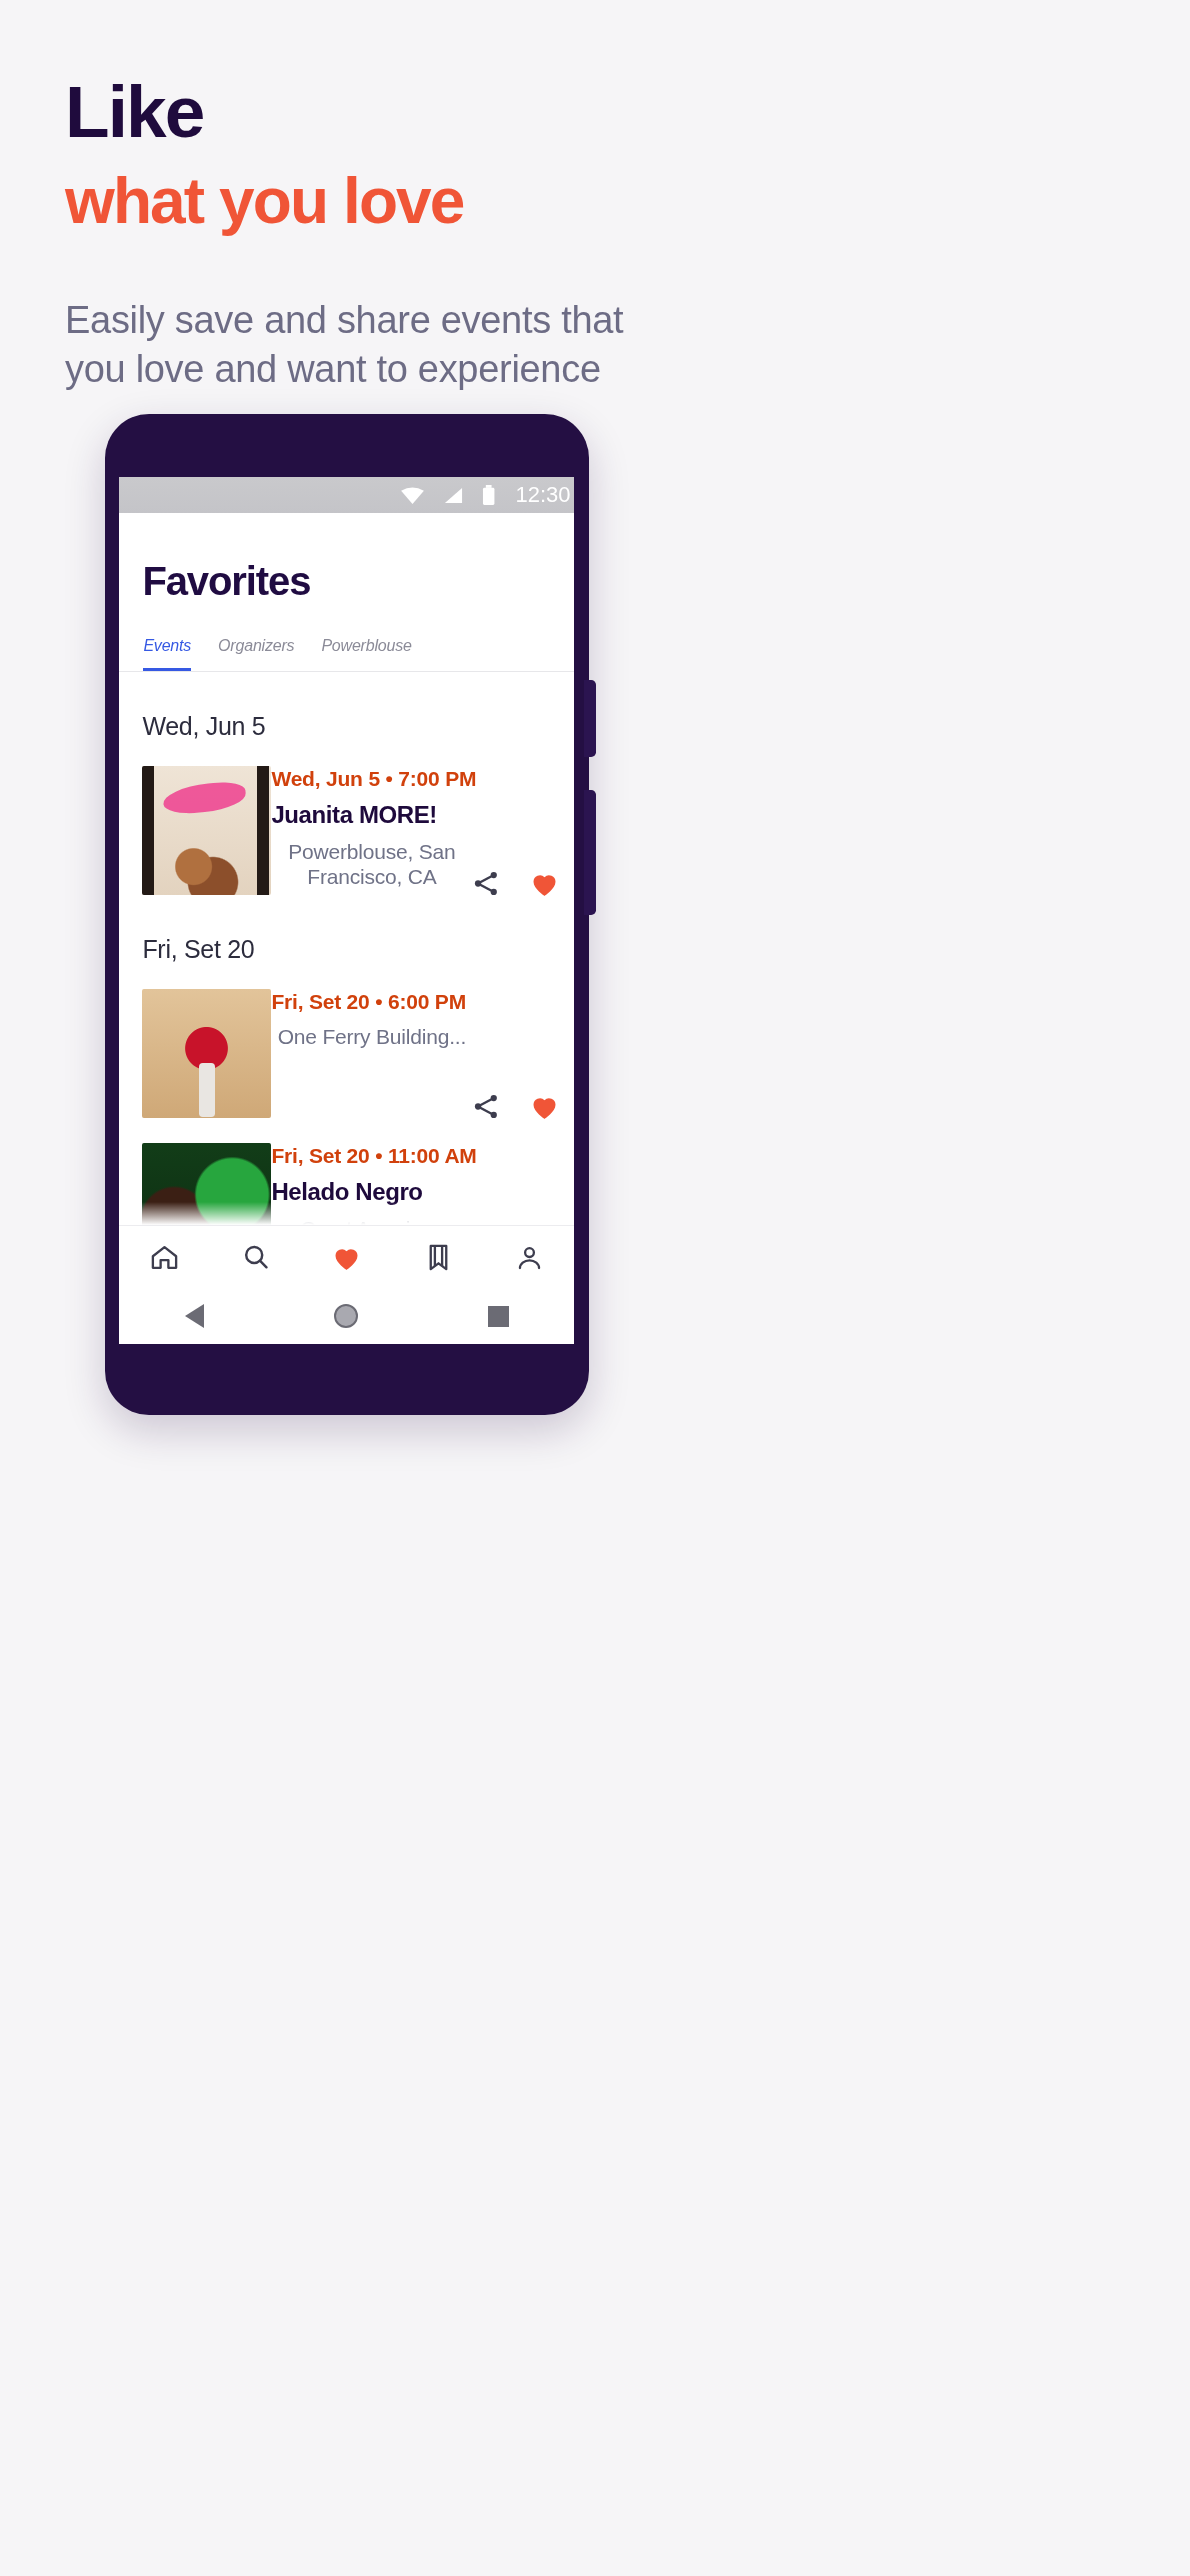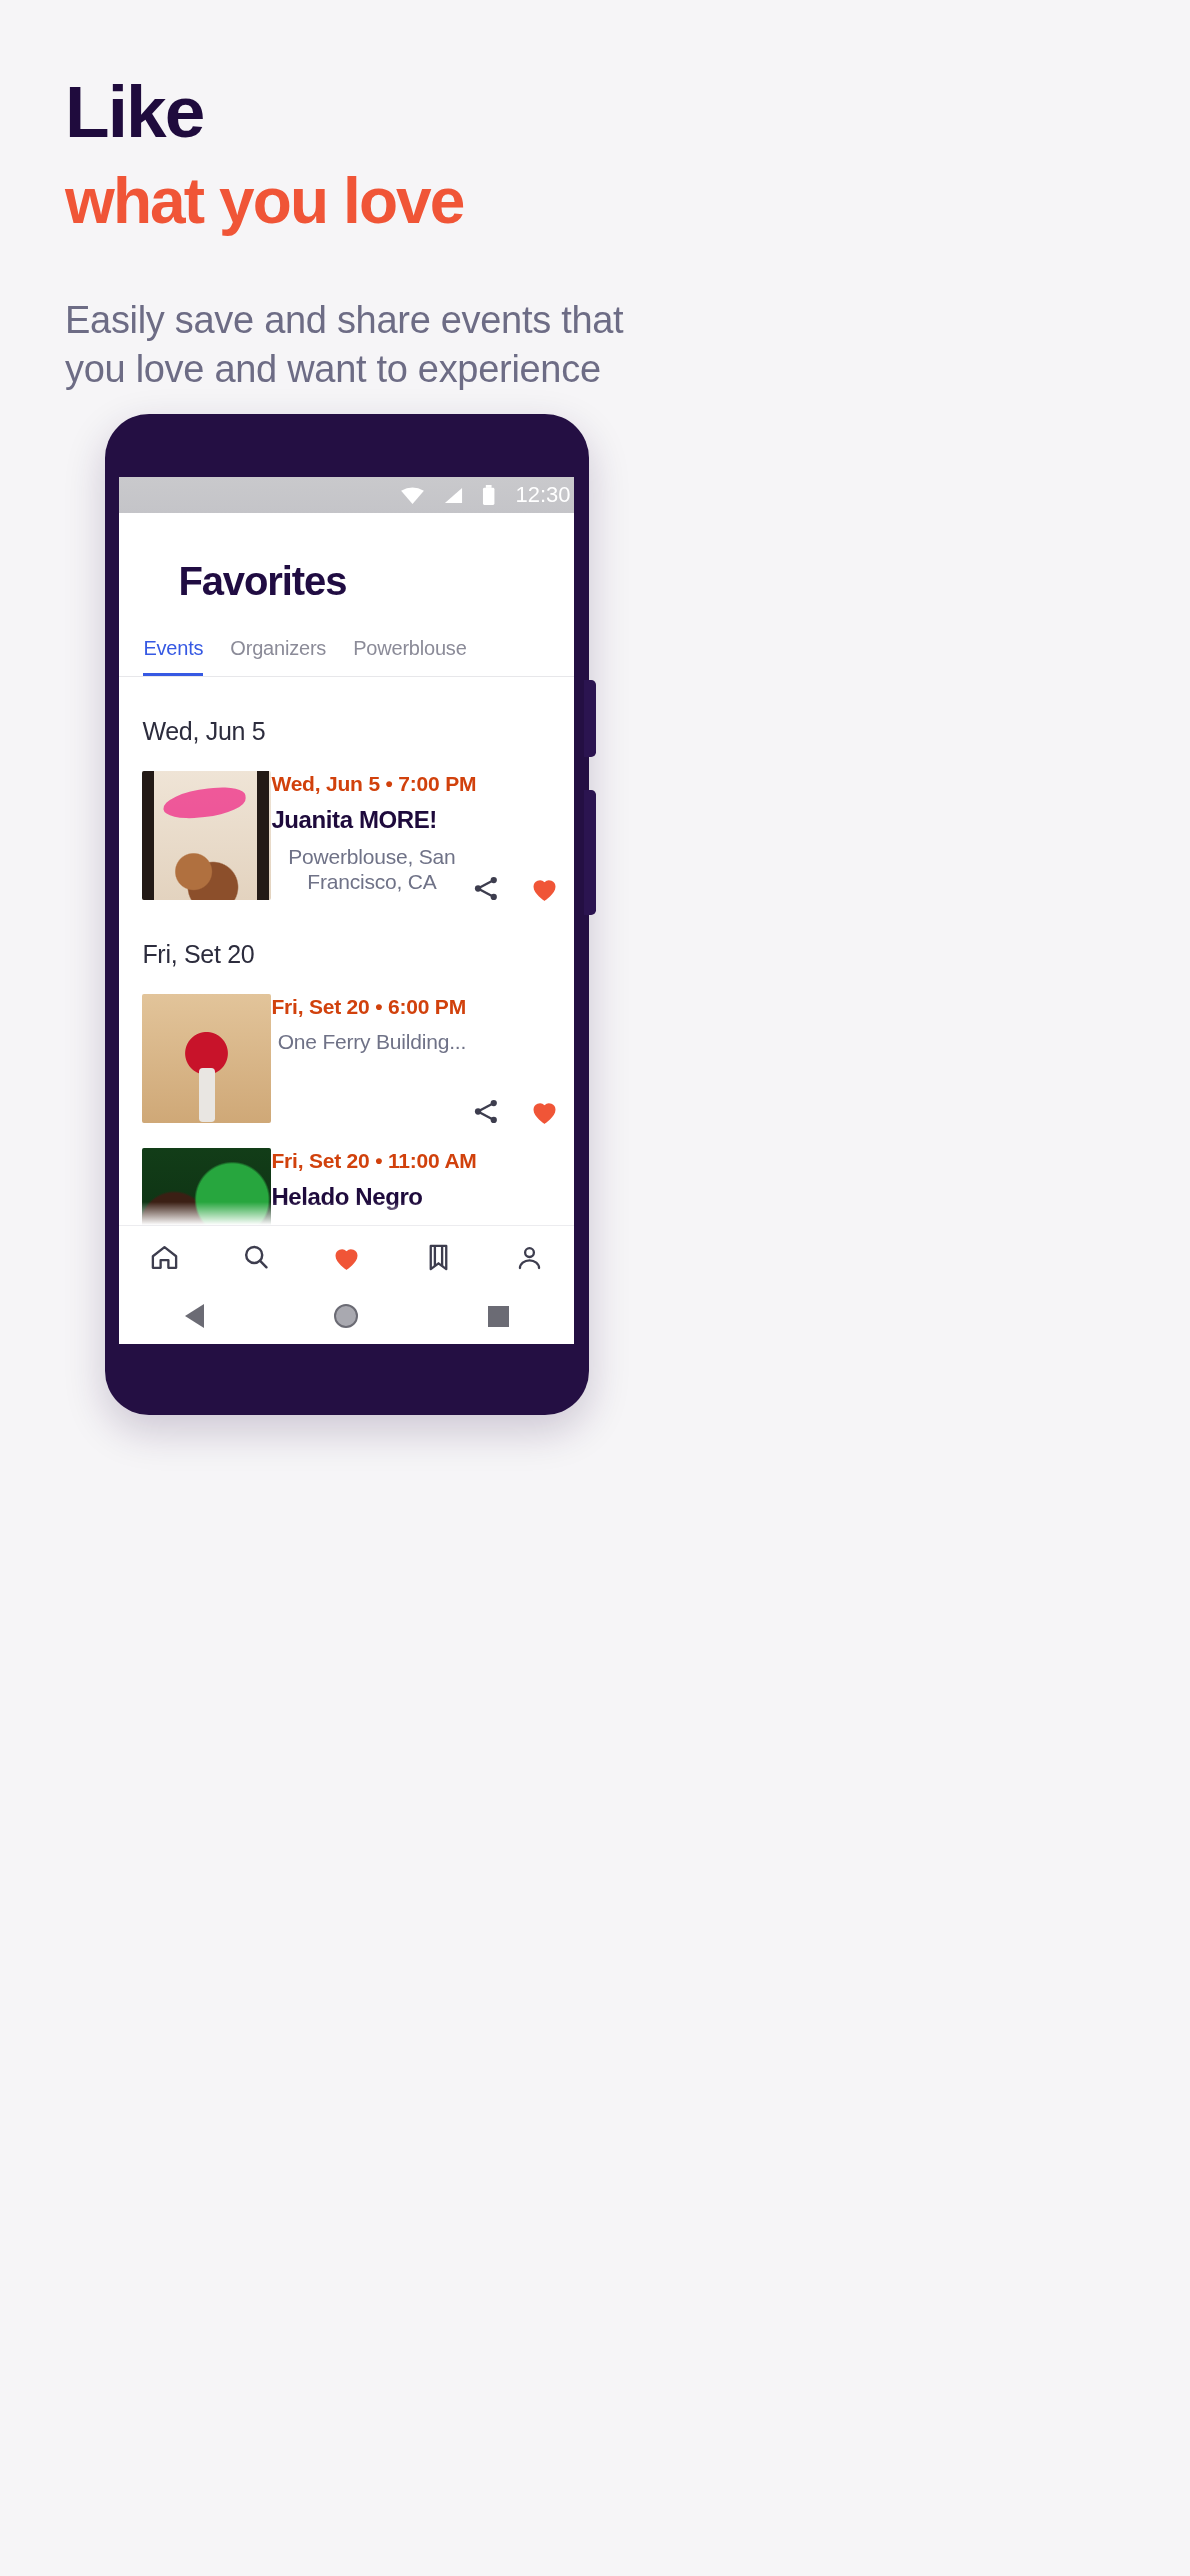--- a/index.html
+++ b/index.html
@@ -129,33 +129,33 @@
   
   .app-head {
     background: #ffffff;
     padding: 46px 0 0 23px;
   }
   .app-title {
     font-size: 40px;
     font-weight: 700;
     color: #200c42;
     letter-spacing: -1.1px;
-    margin-left: 36px;
   }
   .tabs {
     display: flex;
     gap: 27px;
     margin-top: 33px;
     padding-left: 1px;
   }
   .tab {
-    font-size: 20px;
+    font-size: 16px;
     color: #8b8b98;
     padding-bottom: 12.5px;
     letter-spacing: -0.2px;
+    font-style: italic;
   }
   .tab.active {
     color: #3659e3;
     border-bottom: 3.8px solid #3659e3;
   }
   .tabs-rule {
     height: 1px;
     background: #e7e7ea;
     width: 100%;
   }

